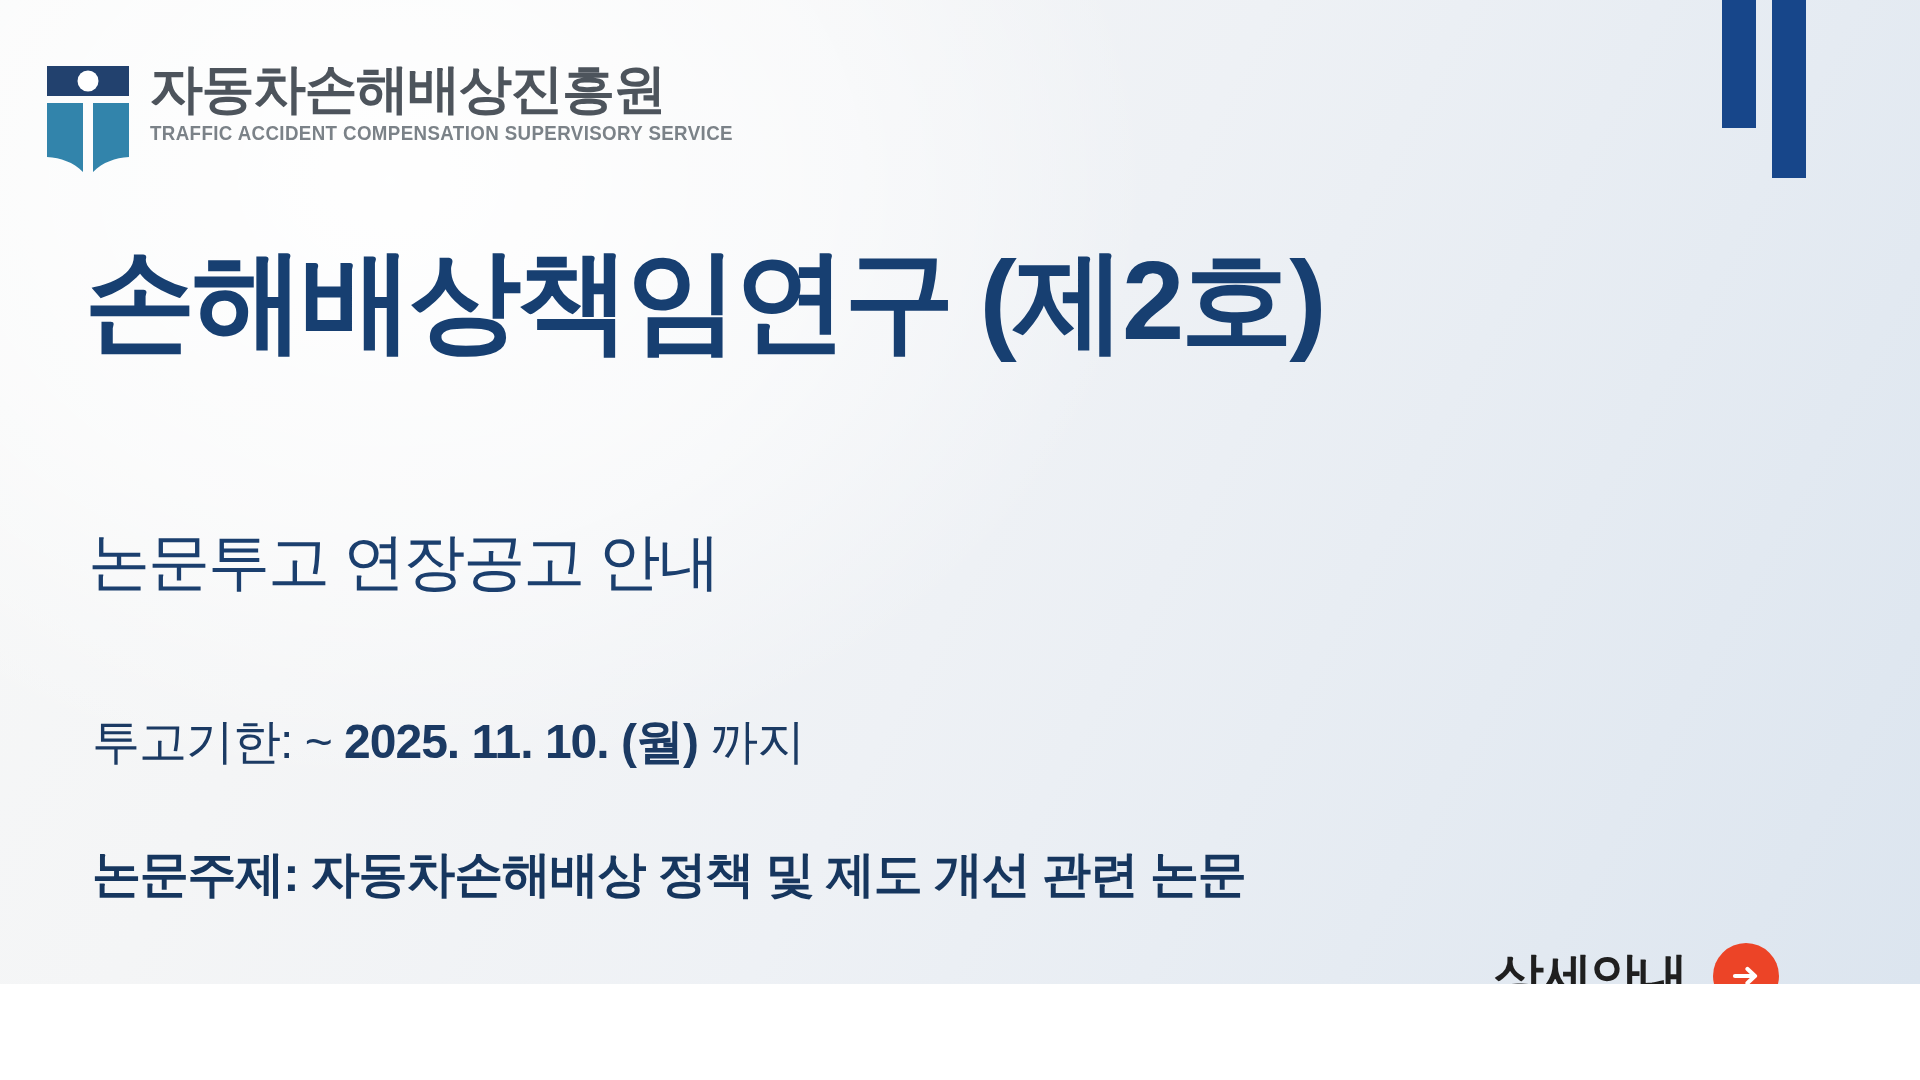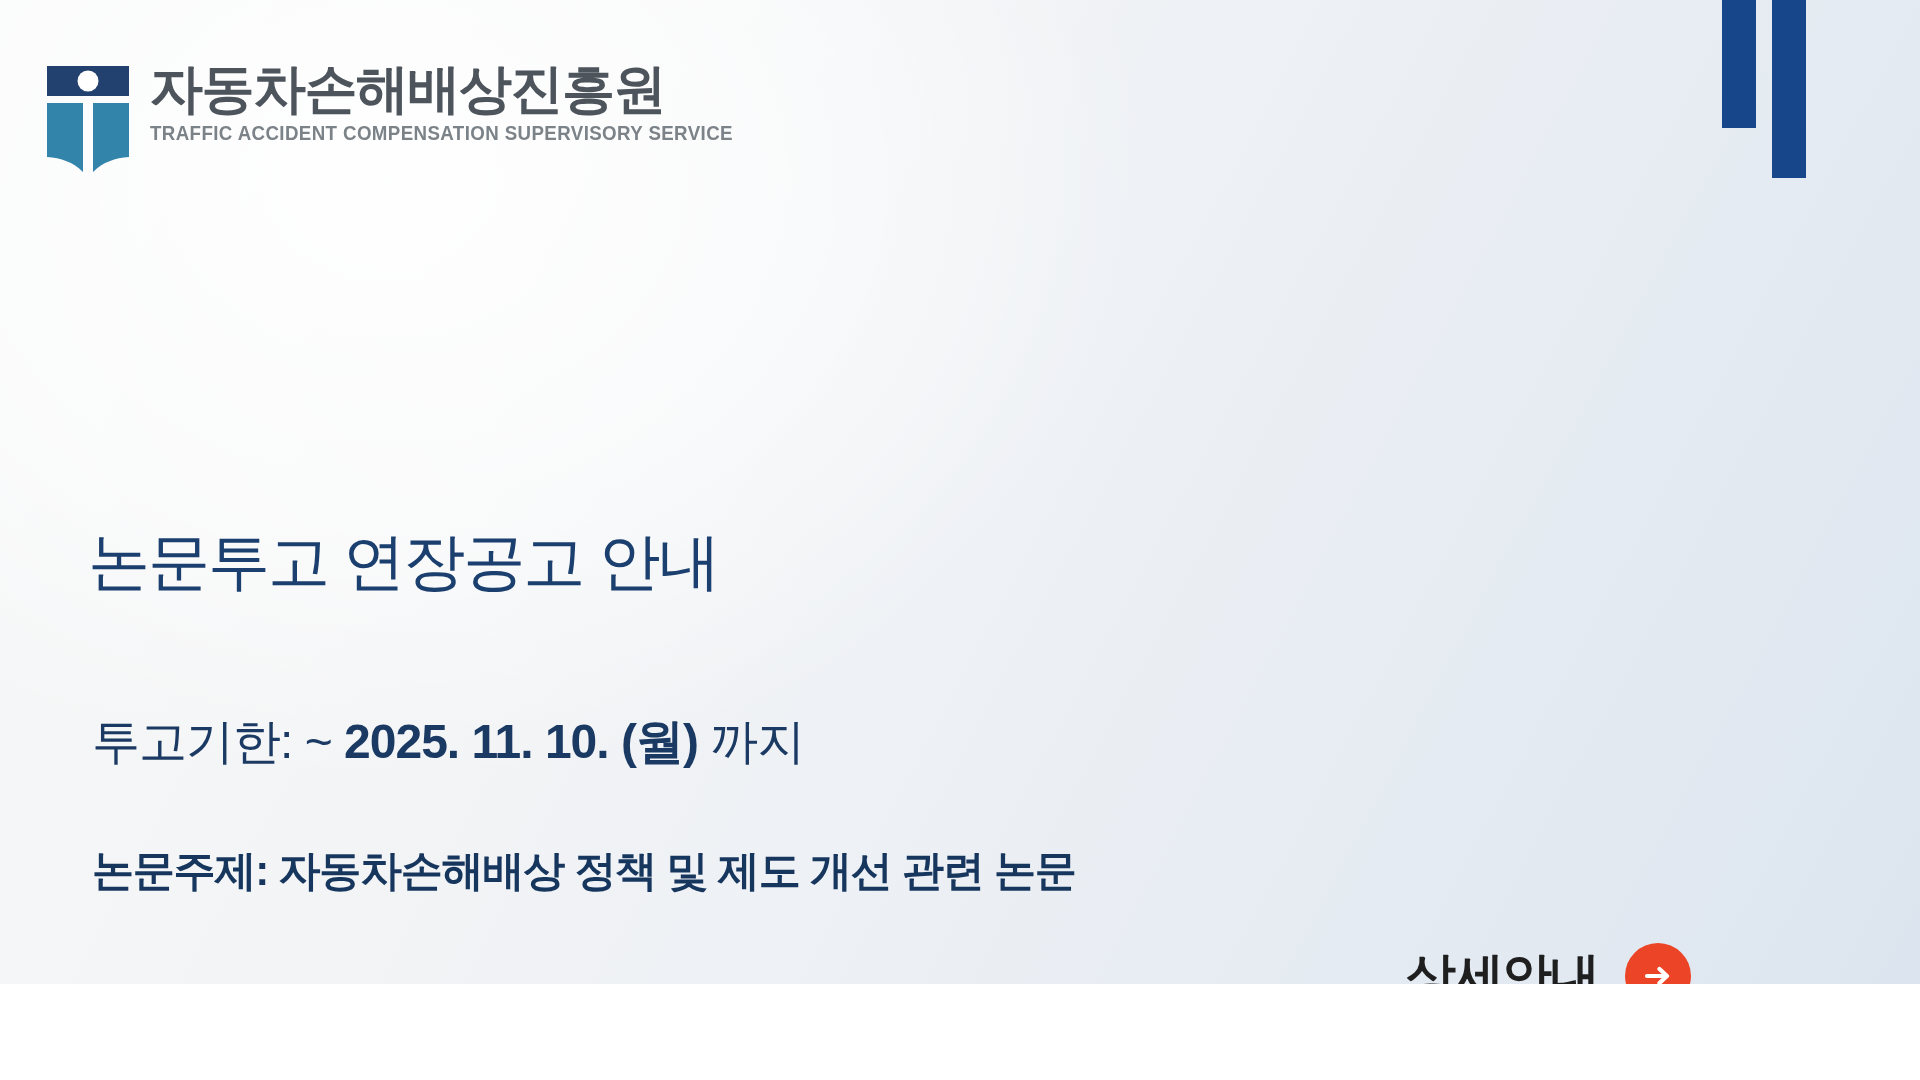--- a/index.html
+++ b/index.html
@@ -137,32 +137,32 @@
     white-space: nowrap;
   }
   .deadline .label  { font-weight: 400; }
   .deadline .value  { font-weight: 700; }
   .deadline .tail   { font-weight: 400; }
 
   .topic {
     position: absolute;
     left: 92px;
     top: 850px;
-    font-size: 42px;
+    font-size: 49px;
     line-height: 1.0;
     font-weight: 700;
     color: #16365e;
     letter-spacing: -1.2px;
     white-space: nowrap;
   }
 
   
   .cta {
     position: absolute;
-    left: 1406px;
+    left: 1494px;
     top: 943px;
     display: flex;
     align-items: center;
     cursor: pointer;
     justify-content: flex-end;
   }
 
   .cta-label {
     font-size: 50px;
     line-height: 1;
@@ -205,20 +205,21 @@
 
       <path d="M46,37 L82,37 L82,91 C68,92 56,96 46,106 Z" fill="#3284ab"></path>
     </svg>
 
     <div class="logo-text-block">
       <div class="logo-korean">자동차손해배상진흥원</div>
       <div class="logo-english">TRAFFIC ACCIDENT COMPENSATION SUPERVISORY SERVICE</div>
     </div>
   </div>
 
+  <div class="headline">손해배상책임연구 (제2호)</div>
 
   <div class="subhead">논문투고 연장공고 안내</div>
 
   <div class="deadline">
     <span class="label">투고기한: ~ </span><span class="value">2025. 11. 10. (월)</span><span class="tail"> 까지</span>
   </div>
 
   <div class="topic">논문주제: 자동차손해배상 정책 및 제도 개선 관련 논문</div>
 
   <div class="cta">

